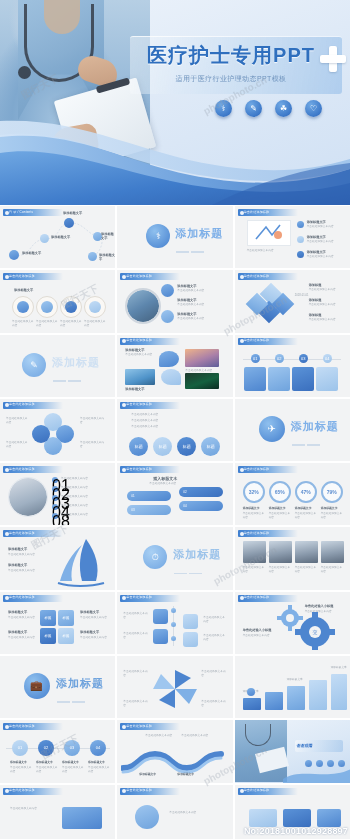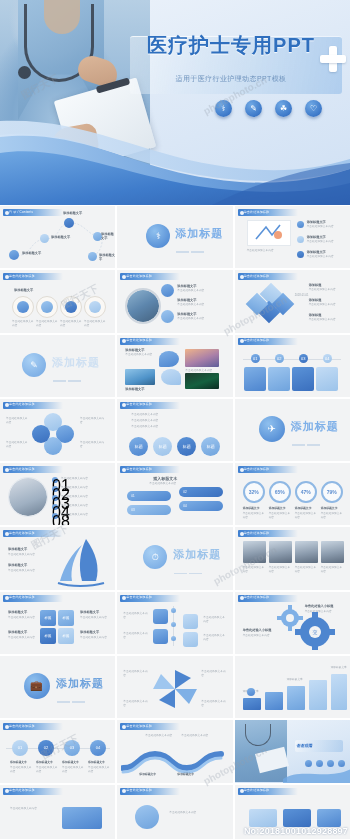--- a/index.html
+++ b/index.html
@@ -66,21 +66,21 @@
     border-radius:14px 16px 10px 12px; transform:rotate(18deg);
   }
 
   .hero-panel {
     position:absolute; right:8px; top:36px; width:212px; height:58px;
     background:linear-gradient(100deg,rgba(255,255,255,.38) 0%,rgba(191,216,240,.55) 55%,rgba(150,190,232,.62) 100%);
     border-top:1px solid rgba(255,255,255,.75);
     border-radius:3px;
   }
   .hero-title {
-    position:absolute; right:16px; top:32px;
+    position:absolute; right:16px; top:42px;
     width:206px; text-align:center;
     font-size:20px; font-weight:bold; letter-spacing:1px;
     color:#2f6fbe;
     text-shadow:0 1px 1px rgba(255,255,255,.85);
   }
   .hero-sub {
     position:absolute; right:16px; top:74px; width:206px; text-align:center;
     font-size:7px; color:#6f93bd; letter-spacing:.4px;
   }
   .cross {

